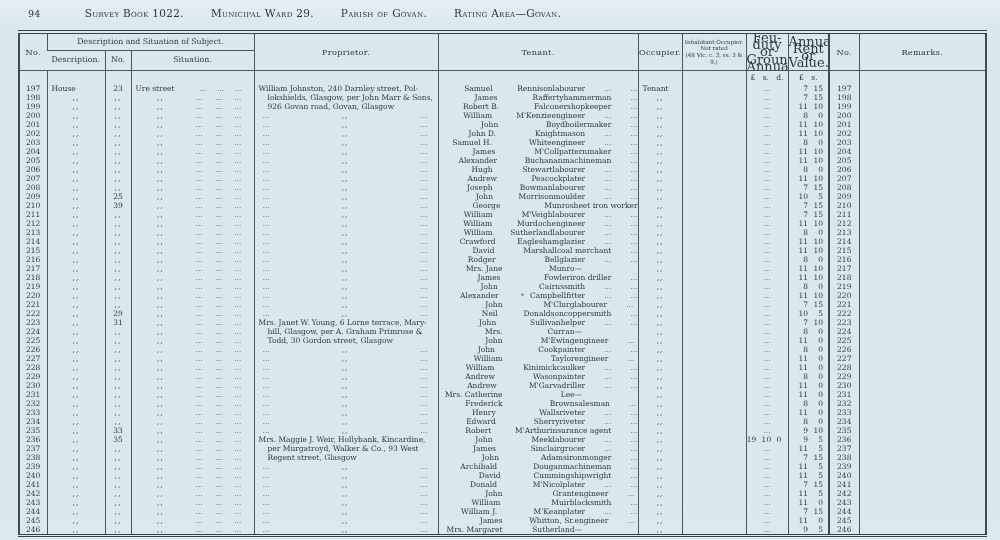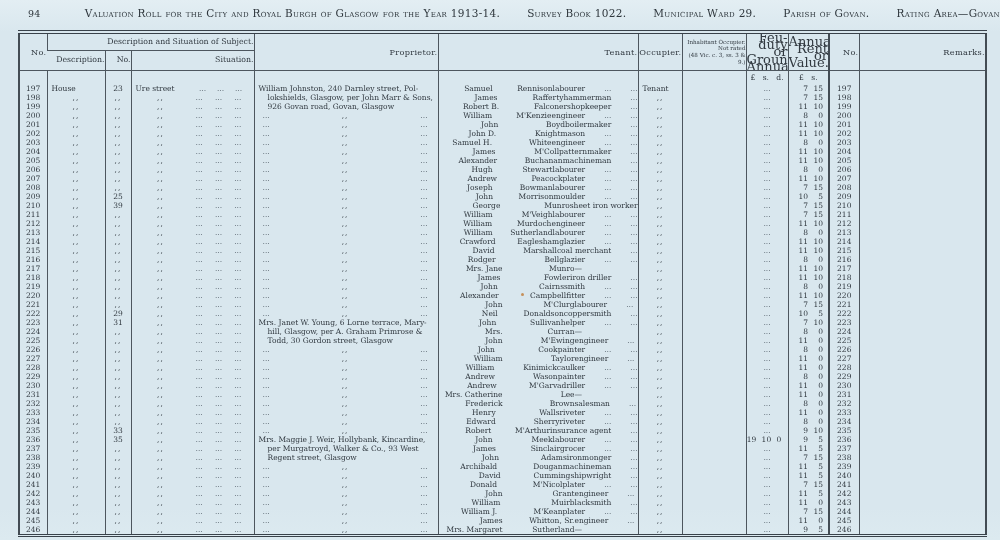--- a/index.html
+++ b/index.html
@@ -27,21 +27,21 @@
   }
   col.c-n{width:28px}col.c-d{width:58px}col.c-sn{width:26px}col.c-sit{width:123px}
   col.c-prop{width:184px}col.c-ten{width:200px}col.c-occ{width:44px}col.c-inh{width:64px}
   col.c-feu{width:42px}col.c-rent{width:41px}col.c-n2{width:30px}col.c-rem{width:127px}
   th,td{
     padding:0;margin:0;border-left:1px solid #4d565e;
     font-weight:normal;vertical-align:middle;overflow:hidden;
   }
   th:first-child,td:first-child{border-left:none;}
   td.b-n2,th.b-n2{border-left:2.5px solid #434c54;}
-  thead th{border-bottom:1px solid #4d565e;text-align:right;}
+  thead th{border-bottom:1px solid #4d565e;text-align:center;}
   thead .g{font-size:7.8px;line-height:15px;height:15px;}
   thead .big{font-size:8.2px;letter-spacing:.3px;}
   thead tr.sub th{font-size:7.8px;line-height:18px;height:18px;margin-left:23px;}
   thead .tri{font-size:13px;line-height:7.2px;}
   thead .inh3{font-size:5.6px;line-height:6.6px;letter-spacing:0;}
   thead tr.units td{border-bottom:none;height:13px;font-size:7.6px;text-align:center;word-spacing:5px;line-height:13px;}
   tbody td{height:9px;font-size:7.5px;line-height:9px;white-space:nowrap;}
   tbody tr{height:9px;}
   .tc{text-align:center;}
   .pl{padding-left:4px;}
@@ -69,21 +69,20 @@
   .r-p{width:17px;text-align:right;}
   .r-s{width:15px;text-align:right;}
   .speck1,.speck2{position:absolute;width:3px;height:3px;border-radius:50%;background:#c07b35;opacity:.8;}
   .speck1{left:521px;top:293px;}
 </style>
 </head>
 <body>
 
 <div class="page-header">
   <span class="pgno">94</span>
-  <span class="seg">Valuation Roll for the City and Royal Burgh of Glasgow for the Year 1913-14.</span>
   <span class="seg">Survey Book 1022.</span>
   <span class="seg">Municipal Ward 29.</span>
   <span class="seg">Parish of Govan.</span>
   <span class="seg">Rating Area—Govan.</span>
 </div>
 
 <table>
   <colgroup>
     <col class="c-n">
       <col class="c-d">

